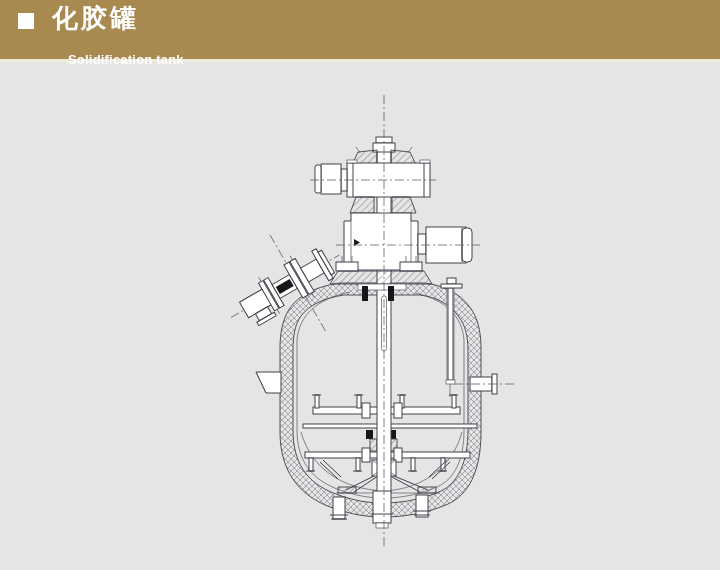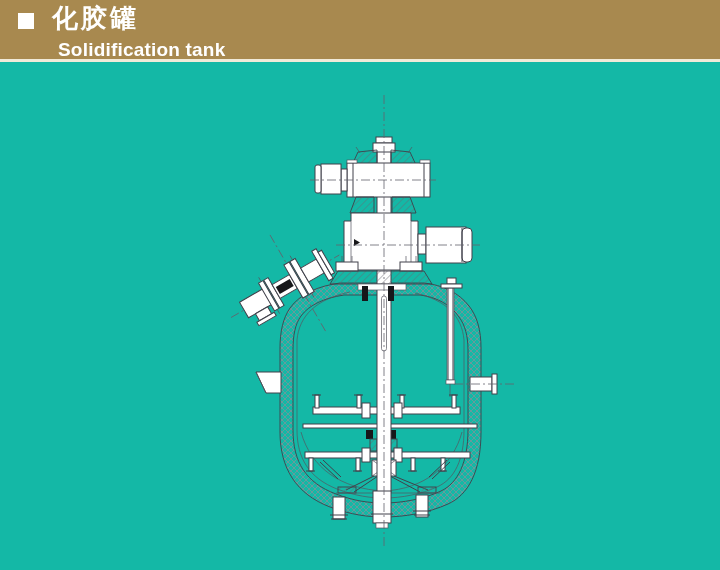--- a/index.html
+++ b/index.html
@@ -1,23 +1,23 @@
 <!DOCTYPE html>
 <html><head>
 <meta charset="utf-8">
 <style>
   html,body{margin:0;padding:0;background:#ffffff;}
-  .page{position:relative;width:720px;height:570px;background:#14b8a6;overflow:hidden;
+  .page{position:relative;width:720px;height:570px;background:#e5e5e5;overflow:hidden;
         font-family:"Liberation Sans",sans-serif;}
   .banner{position:absolute;left:0;top:0;width:720px;height:59px;background:#a8894f;
           border-bottom:3px solid #f0ead8;}
   .banner .bullet{position:absolute;left:18px;top:13px;width:16px;height:16px;background:#ffffff;}
   .banner .title-zh{position:absolute;left:52px;top:3px;margin:0;font-size:26px;line-height:30px;
           font-weight:bold;color:#ffffff;letter-spacing:3px;}
-  .banner .title-en{position:absolute;left:52px;top:33px;margin:6px;font-size:19px;line-height:22px;
+  .banner .title-en{position:absolute;left:52px;top:33px;margin:16px;font-size:13px;line-height:22px;
           font-weight:bold;color:#ffffff;letter-spacing:0.2px;}
   svg.drawing{position:absolute;left:0;top:0;}
   .ln{fill:none;stroke:#40404a;stroke-width:1;}
   .tn{fill:none;stroke:#55555e;stroke-width:0.7;}
   .wh{fill:#ffffff;stroke:#40404a;stroke-width:1;}
   .wt{fill:#ffffff;stroke:#55555e;stroke-width:0.7;}
   .bk{fill:#17171a;stroke:none;}
   .cl{fill:none;stroke:#63636c;stroke-width:0.8;stroke-dasharray:9 3 2 3;}
   .ht{fill:url(#hatch45);stroke:#40404a;stroke-width:0.9;}
   .xh{fill:url(#xhatch);stroke:#40404a;stroke-width:0.9;fill-rule:evenodd;}

